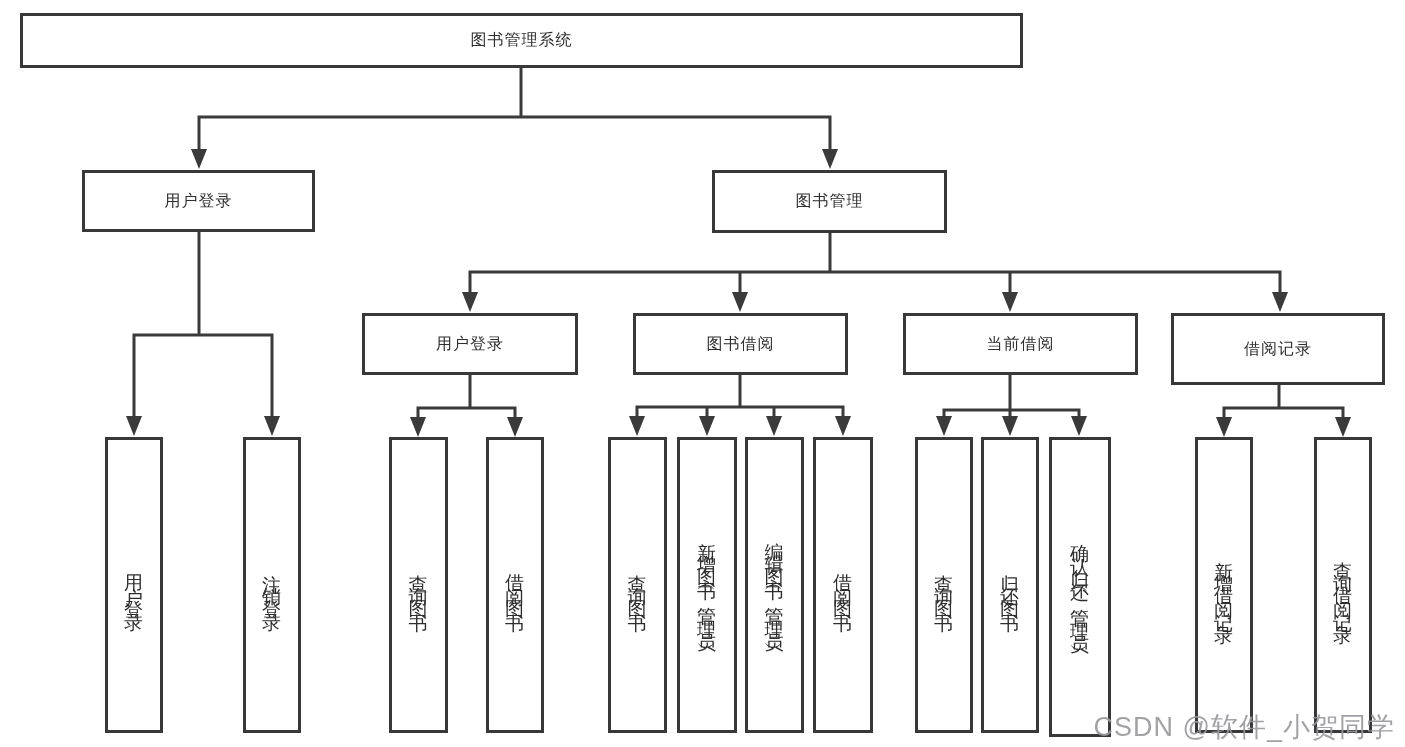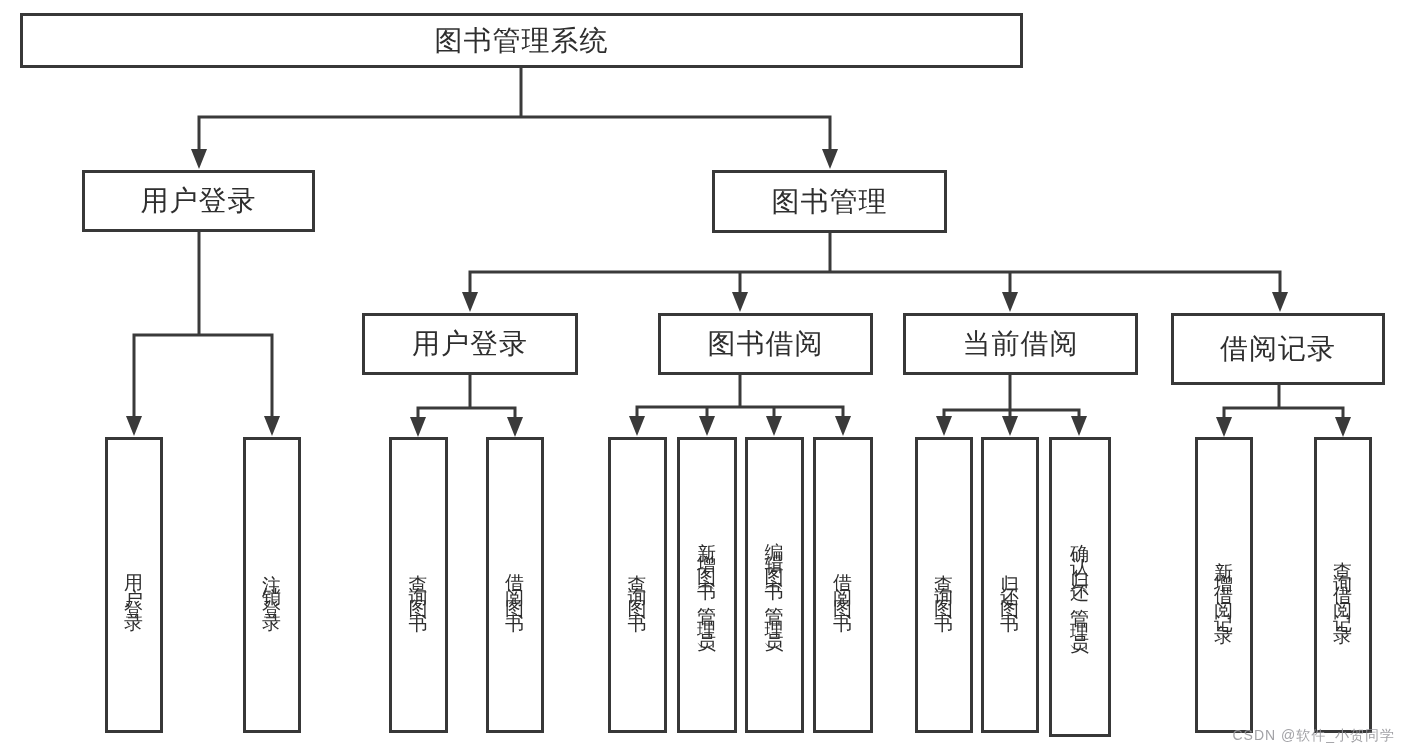--- a/index.html
+++ b/index.html
@@ -36,39 +36,39 @@
     position: absolute;
     box-sizing: border-box;
     border: 3px solid #383838;
     background: #ffffff;
     display: flex;
     align-items: center;
     justify-content: center;
     color: #2e2e2e;
   }
   .hnode {
-    font-size: 28px;
+    font-size: 16px;
     letter-spacing: 1px;
     white-space: nowrap;
   }
   .vnode {
     font-size: 19px;
   }
   .vtext {
     writing-mode: vertical-rl;
     text-orientation: mixed;
     letter-spacing: 13px;
     line-height: 1;
     white-space: nowrap;
   }
   .watermark {
     position: absolute;
     right: 10px;
     bottom: 2px;
-    font-size: 14px;
+    font-size: 27px;
     color: rgba(152, 152, 156, 0.9);
     letter-spacing: 1px;
     white-space: nowrap;
   }
 </style>
 </head>
 <body>
 
 <div class="canvas">
 
@@ -119,21 +119,21 @@
     <polygon points="1216,417 1232,417 1224,437"></polygon>
     <polygon points="1335,417 1351,417 1343,437"></polygon>
   </svg>
 
   <div class="node hnode" style="left:20px; top:13px; width:1003px; height:55px;">图书管理系统</div>
 
   <div class="node hnode" style="left:82px; top:170px; width:233px; height:62px;">用户登录</div>
   <div class="node hnode" style="left:712px; top:170px; width:235px; height:63px;">图书管理</div>
 
   <div class="node hnode" style="left:362px; top:313px; width:216px; height:62px;">用户登录</div>
-  <div class="node hnode" style="left:658px; top:313px; width:215px; height:62px;">图书借阅</div>
+  <div class="node hnode" style="left:633px; top:313px; width:215px; height:62px;">图书借阅</div>
   <div class="node hnode" style="left:903px; top:313px; width:235px; height:62px;">当前借阅</div>
   <div class="node hnode" style="left:1171px; top:313px; width:214px; height:72px;">借阅记录</div>
 
   <div class="node vnode" style="left:105px; top:437px; width:58px; height:296px;">
     <span class="vtext">用户登录</span>
   </div>
   <div class="node vnode" style="left:243px; top:437px; width:58px; height:296px;">
     <span class="vtext">注销登录</span>
   </div>
 

